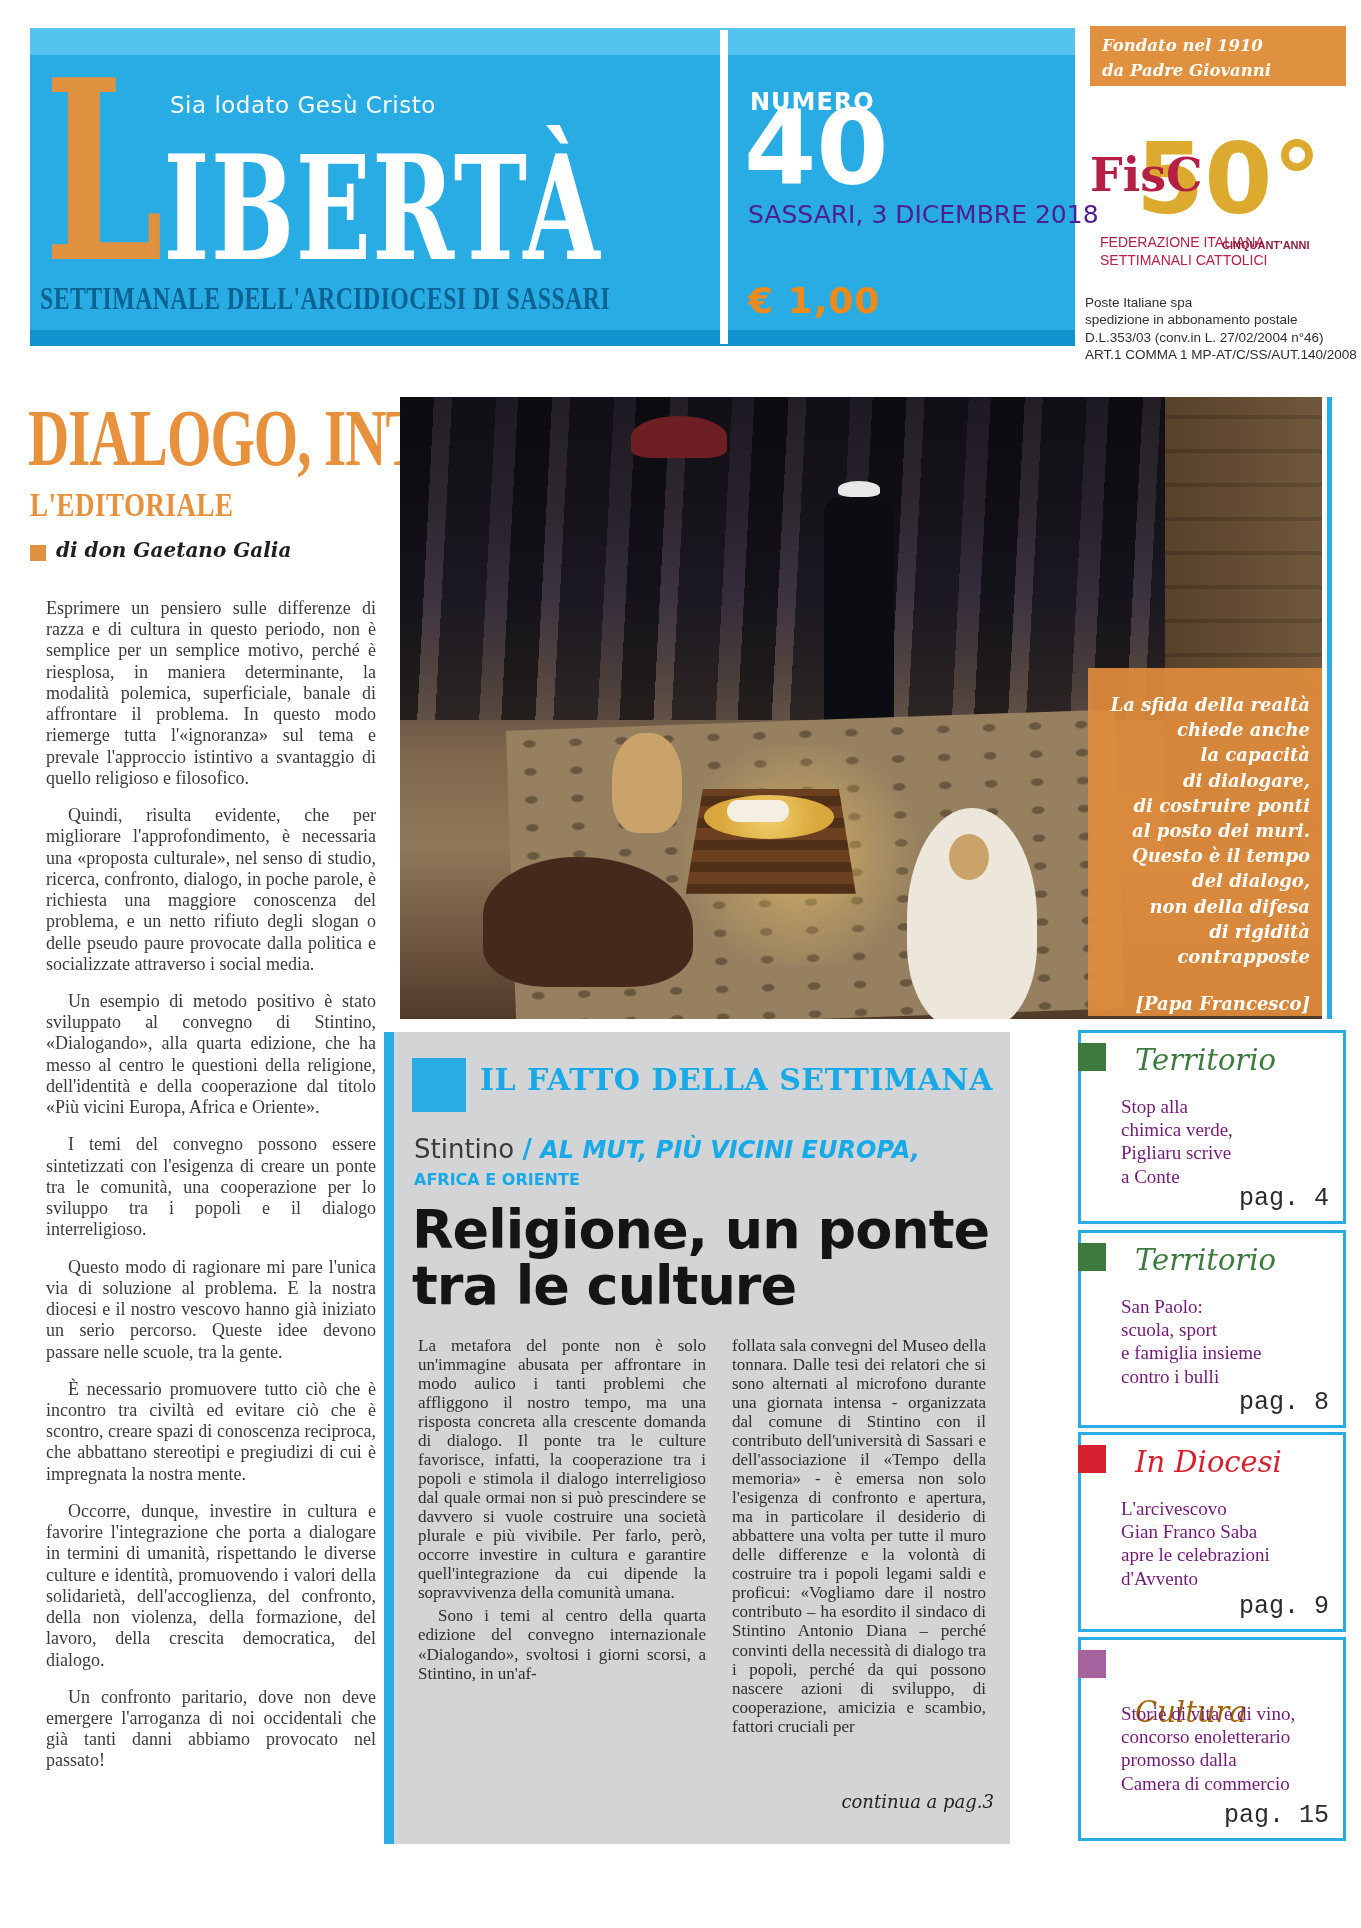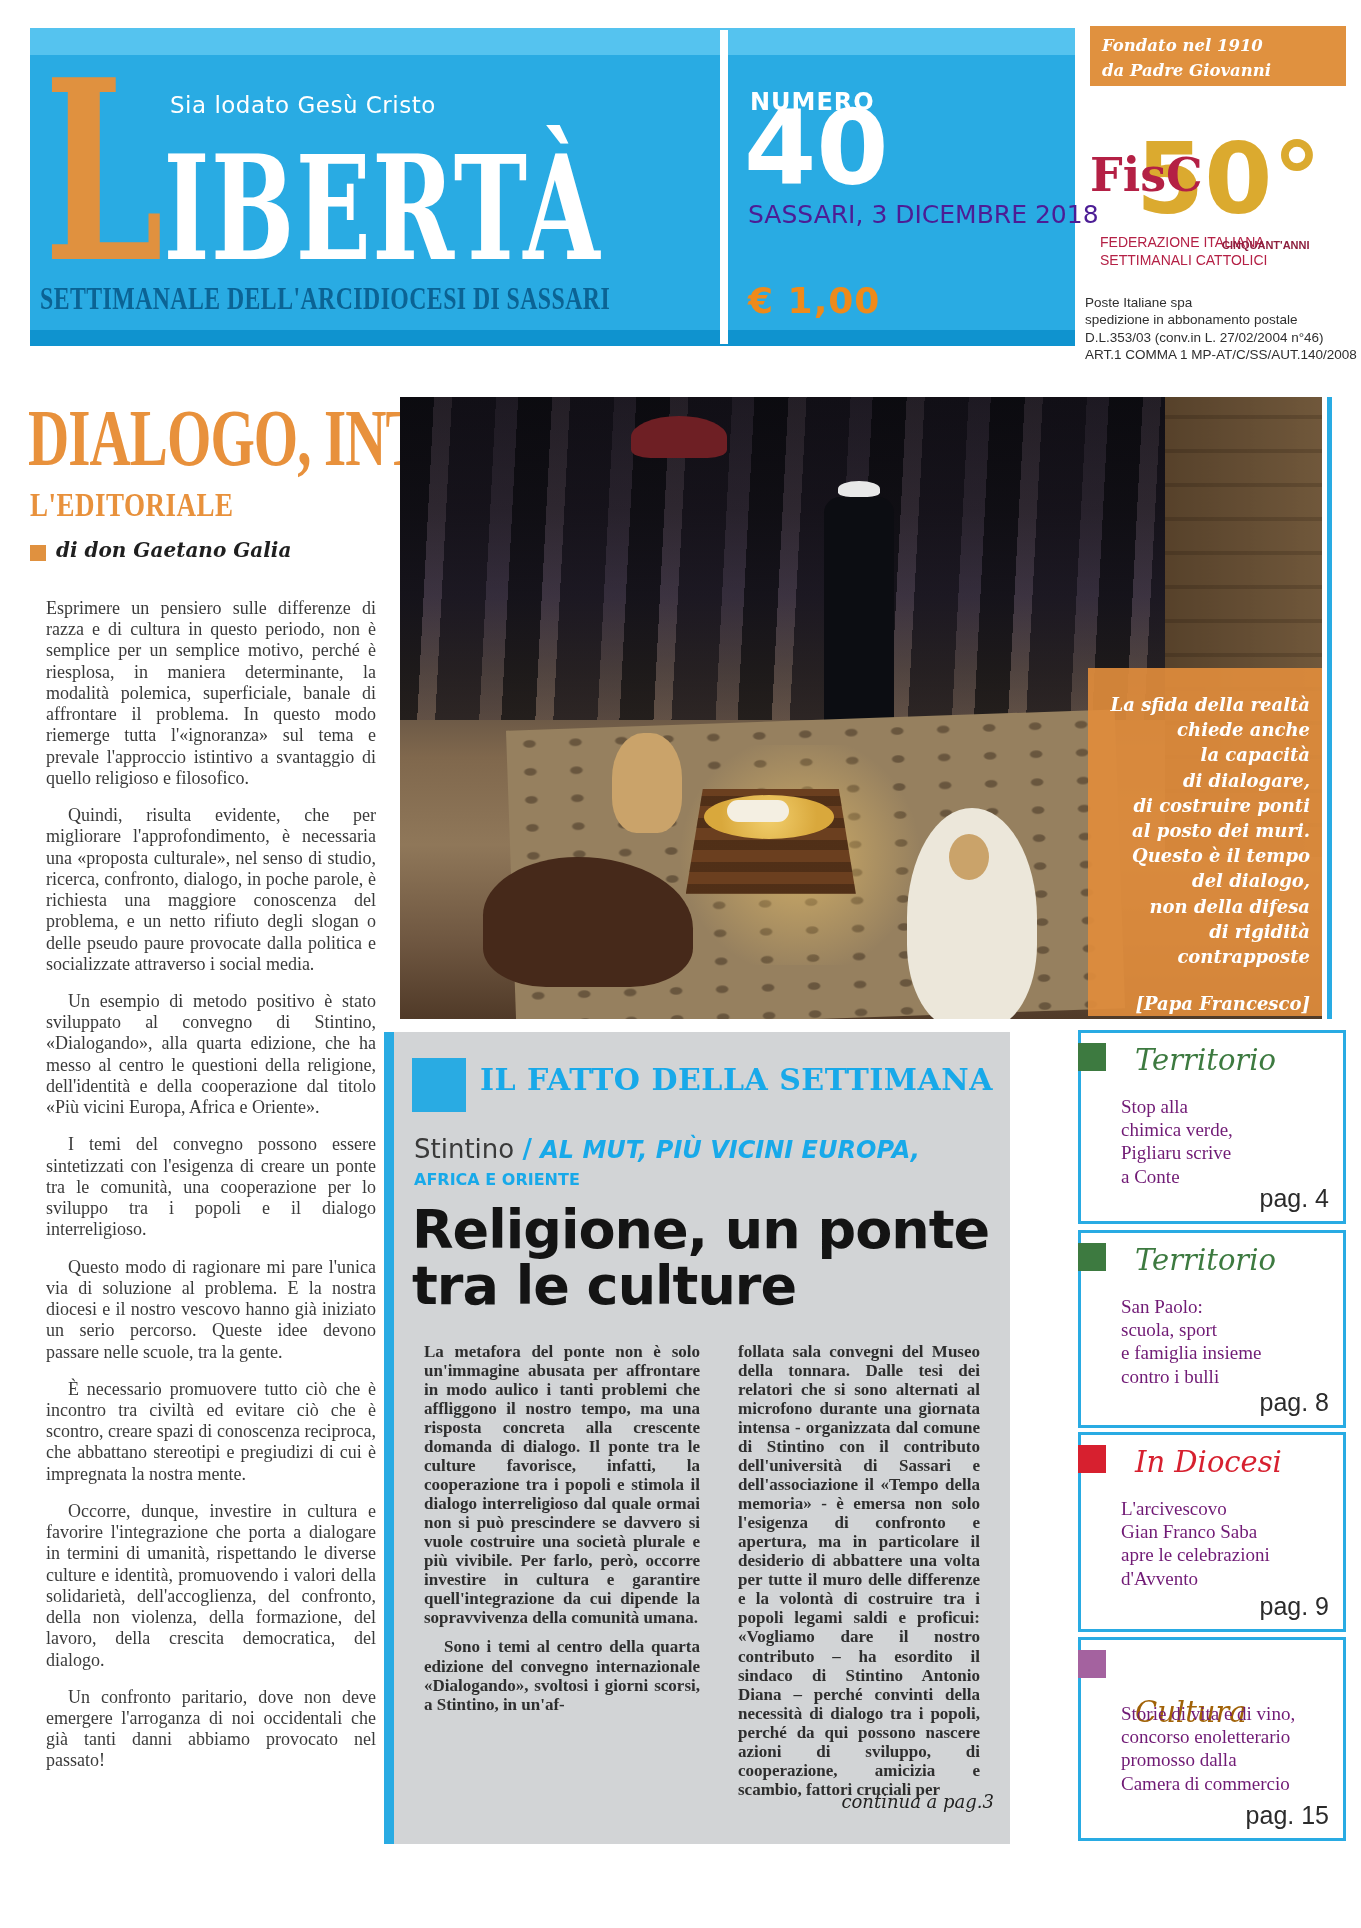--- a/index.html
+++ b/index.html
@@ -119,33 +119,33 @@
   .kicker .blue{color:#18a9e9;font-weight:bold;font-size:24px;font-style:italic;}
   .kicker-l2{position:absolute;left:20px;top:138px;color:#18a9e9;font-weight:bold;
              font-family:"DejaVu Sans",sans-serif;font-size:16px;}
   .fatto-headline{position:absolute;left:18px;top:170px;font-family:"DejaVu Sans",sans-serif;
                   font-weight:bold;font-size:54px;line-height:1.04;color:#141414;
                   letter-spacing:-1px;white-space:pre-line;}
   .fatto-cols{position:absolute;left:20px;top:300px;display:flex;gap:18px;}
   .fcol{font-size:17px;line-height:1.12;text-align:justify;color:#2e2e2e;}
   .fcol1{width:296px;}
   .fcol2{width:262px;}
-  .fcol p{margin:10px;font-weight:bold;}
+  .fcol p{margin:4px;}
   .fcol p.ind{text-indent:20px;}
   .continua{position:absolute;right:16px;bottom:32px;font-family:"DejaVu Serif",serif;
             font-style:italic;font-size:18px;color:#222;}
 
   
   .sbox{left:1078px;width:268px;background:#fff;border:3px solid #29abe3;box-sizing:border-box;}
   .sbox .sq{position:absolute;left:-3px;top:10px;width:28px;height:28px;}
   .sbox .cat{position:absolute;left:54px;top:10px;font-family:"DejaVu Serif",serif;
              font-style:italic;font-size:29px;}
   .sbox .txt{position:absolute;left:40px;top:62px;width:210px;font-size:19px;
              line-height:1.22;color:#701a75;}
-  .sbox .pag{position:absolute;right:14px;bottom:8px;font-family:Liberation Sans, sans-serif;
+  .sbox .pag{position:absolute;right:14px;bottom:8px;font-family:Liberation Mono, monospace;
              font-size:25px;color:#2b2b2b;}
   .c-green{color:#3d7a40;} .bg-green{background:#3d7a40;}
   .c-red{color:#d7202f;}   .bg-red{background:#d7202f;}
   .c-purple{color:#a16207;margin-top:45px;}.bg-purple{background:#a4629f;}
 </style>
 </head>
 <body>
 
 <div class="page">
 

